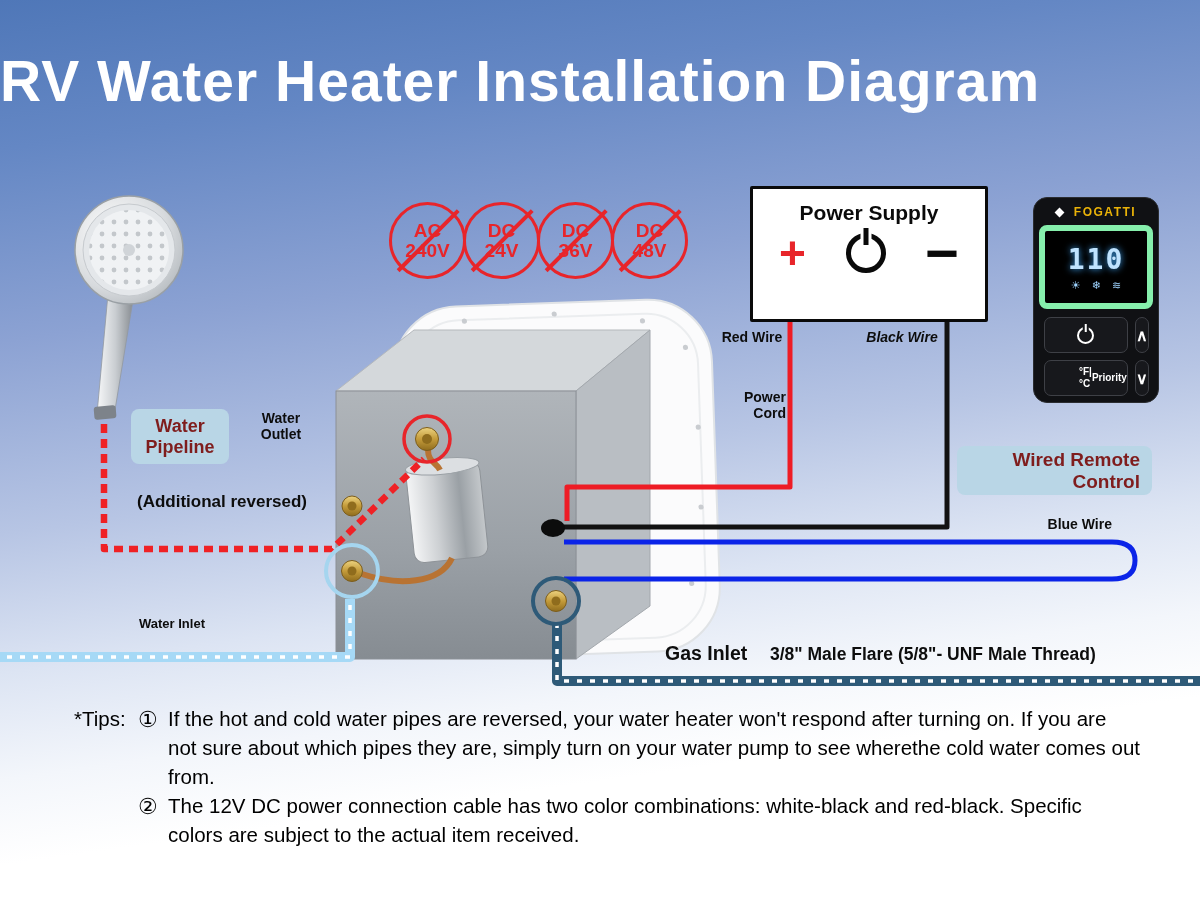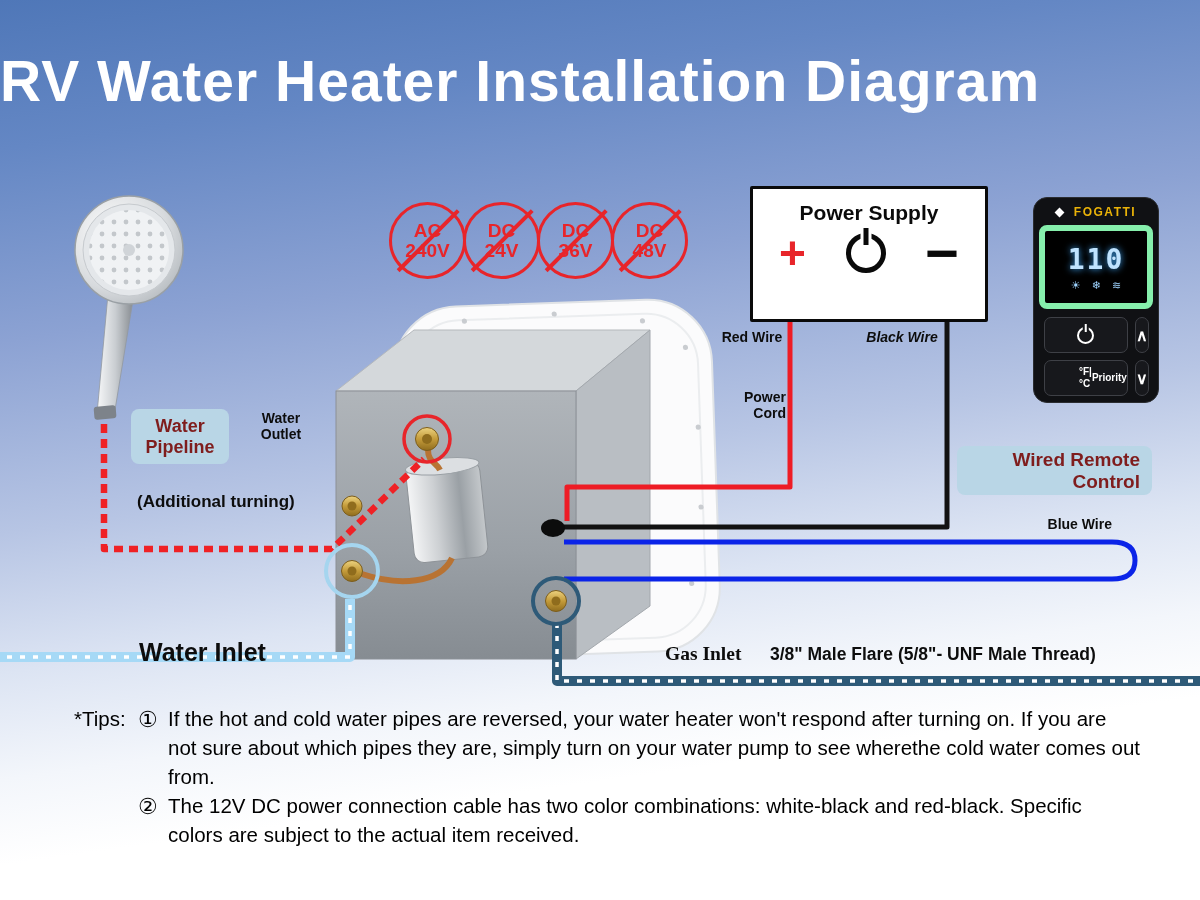--- a/index.html
+++ b/index.html
@@ -258,23 +258,23 @@
   <div class="lbl center" style="left:716px;top:330px;width:72px;">Red Wire</div>
   <div class="lbl center" style="left:866px;top:330px;width:72px;font-style:italic;">Black Wire</div>
   <div class="lbl center" style="left:710px;top:390px;width:76px;text-align:right;">Power Cord</div>
   <div class="chip wiredremote">
     <span>Wired Remote</span>
     <span>Control</span>
   </div>
   <div class="lbl right" style="left:1006px;top:517px;width:106px;">Blue Wire</div>
   <div class="chip pipeline">Water Pipeline</div>
   <div class="lbl center" style="left:241px;top:411px;width:80px;">Water Outlet</div>
-  <div class="lbl" style="left:137px;top:492px;font-size:17px;">(Additional turning)</div>
-  <div class="lbl" style="left:139px;top:617px;font-size:25px;margin-top:21px;">Water Inlet</div>
-  <div class="lbl" style="left:665px;top:643px;font-size:19.5px;font-family:Liberation Serif, serif;">Gas Inlet</div>
+  <div class="lbl" style="left:137px;top:492px;font-size:17px;">(Additional reversed)</div>
+  <div class="lbl" style="left:139px;top:617px;font-size:13px;">Water Inlet</div>
+  <div class="lbl" style="left:665px;top:643px;font-size:19.5px;">Gas Inlet</div>
   <div class="lbl" style="left:770px;top:645px;font-size:17.5px;">3/8" Male Flare (5/8"- UNF Male Thread)</div>
 
   <div class="tips">
     <span class="prefix">*Tips:</span>
     <span class="num">①</span>
     <span>If the hot and cold water pipes are reversed, your water heater won't respond after turning on. If you are not sure about which pipes they are, simply turn on your water pump to see wherethe cold water comes out from.</span>
     <span></span>
     <span class="num">②</span>
     <span>The 12V DC power connection cable has two color combinations: white-black and red-black. Specific colors are subject to the actual item received.</span>
   </div>

